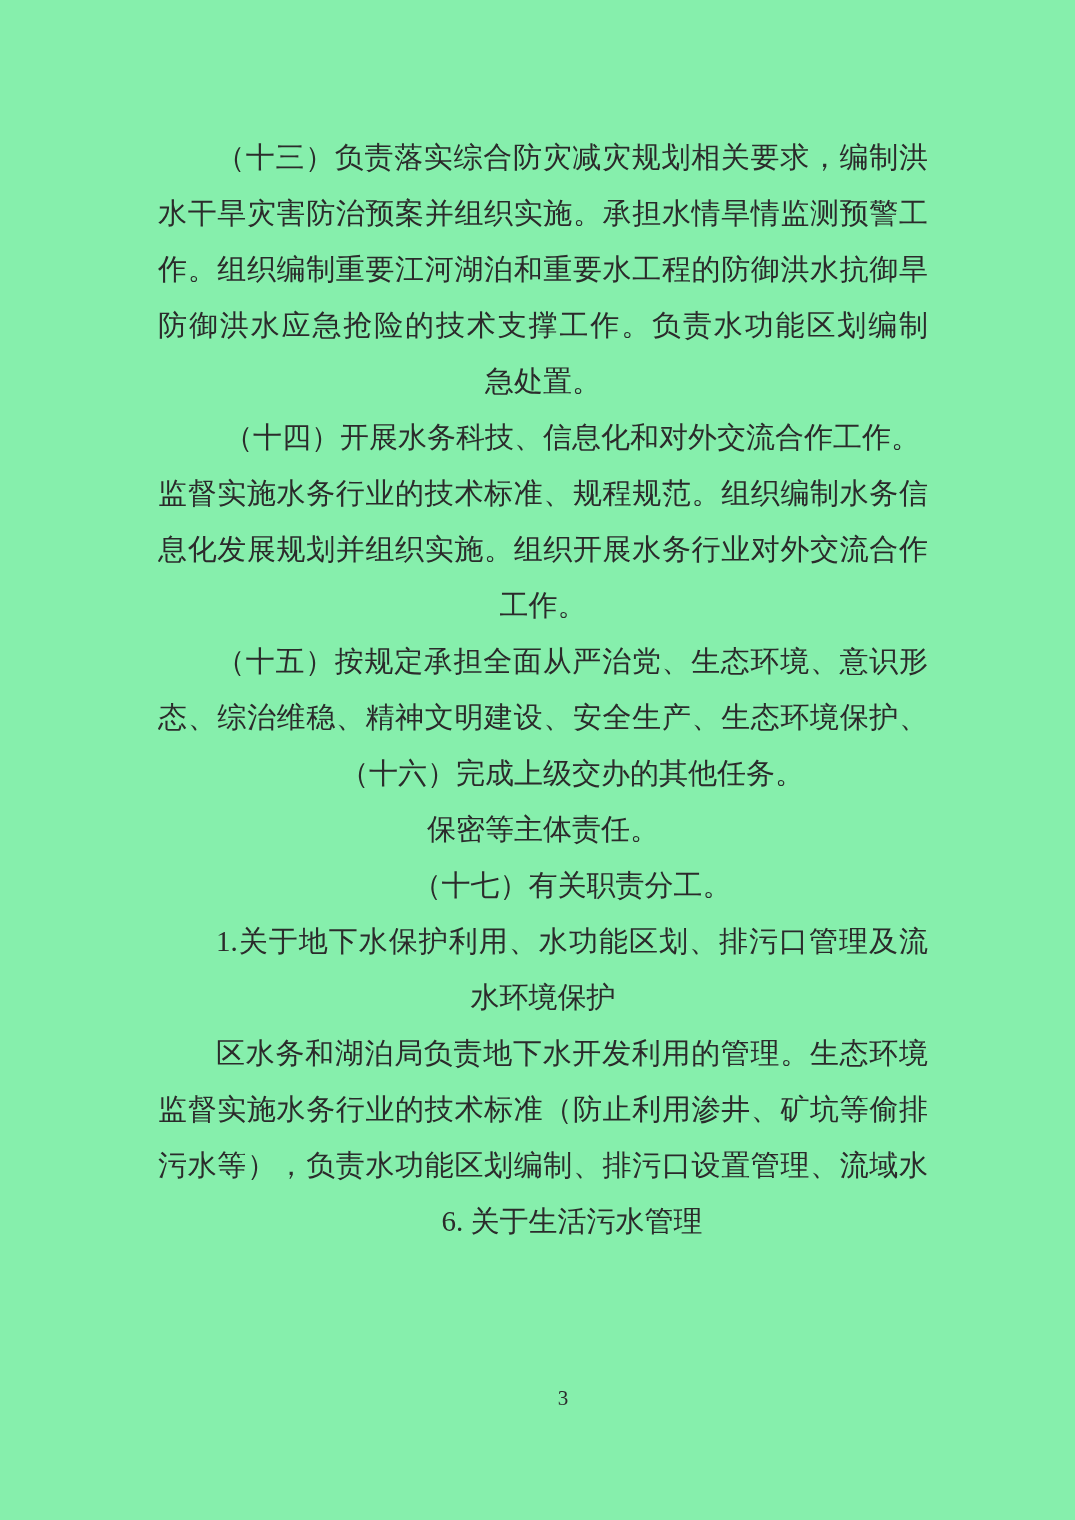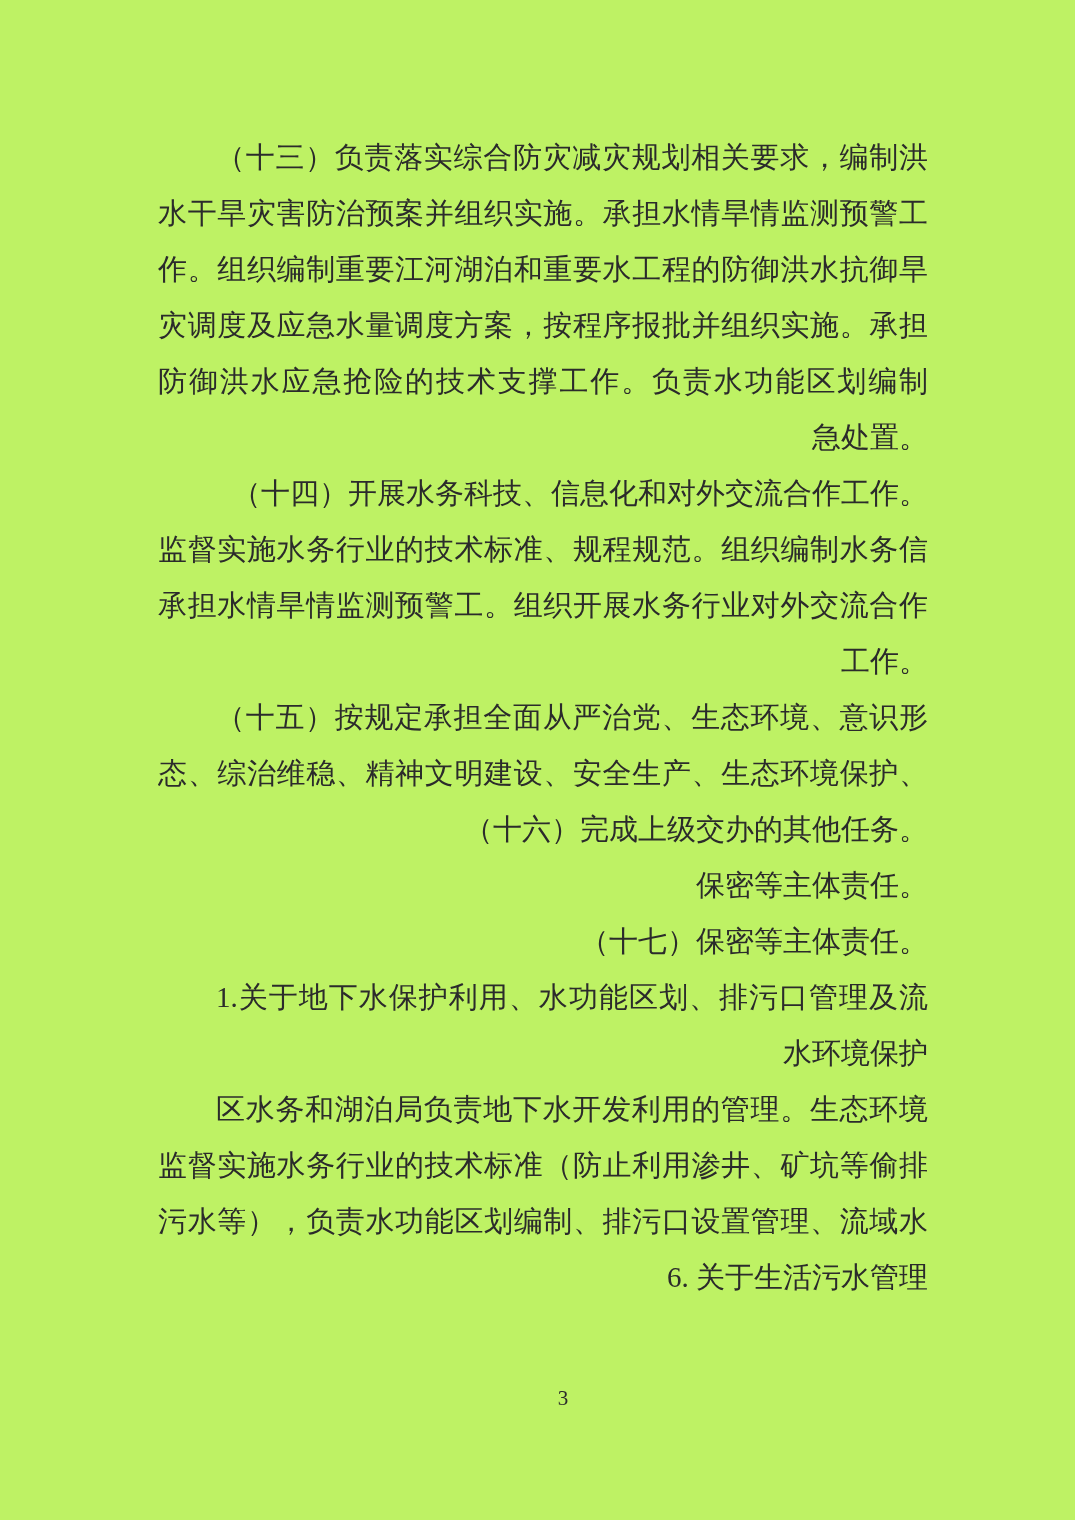--- a/index.html
+++ b/index.html
@@ -4,38 +4,38 @@
 <style>
   html, body {
     margin: 0;
     padding: 0;
     background: #ffffff;
   }
   .page {
     position: relative;
     width: 1075px;
     height: 1520px;
-    background: #bef264;
+    background: #86efac;
     font-family: "Liberation Serif", "DejaVu Serif", serif;
     color: #2b2b2b;
     overflow: hidden;
   }
   .doc-body {
     position: absolute;
     left: 158px;
     top: 129px;
     width: 770px;
   }
   .line {
     font-size: 29px;
     line-height: 56px;
     height: 56px;
     color: #2b2b2b;
     white-space: nowrap;
-    text-align: right;
+    text-align: center;
     overflow: visible;
   }
   .line.fill {
     white-space: normal;
     text-align: justify;
     text-align-last: justify;
     overflow: hidden;
   }
   .line.indent {
     text-indent: 58px;
@@ -51,32 +51,31 @@
   }
 </style>
 </head>
 <body>
 
 <div class="page">
   <div class="doc-body">
       <div class="line fill indent">（十三）负责落实综合防灾减灾规划相关要求，编制洪</div>
       <div class="line fill">水干旱灾害防治预案并组织实施。承担水情旱情监测预警工</div>
       <div class="line fill">作。组织编制重要江河湖泊和重要水工程的防御洪水抗御旱</div>
-      <div class="line fill">灾调度及应急水量调度方案，按程序报批并组织实施。承担</div>
       <div class="line fill">防御洪水应急抢险的技术支撑工作。负责水功能区划编制</div>
       <div class="line">急处置。</div>
       <div class="line indent">（十四）开展水务科技、信息化和对外交流合作工作。</div>
       <div class="line fill">监督实施水务行业的技术标准、规程规范。组织编制水务信</div>
-      <div class="line fill">承担水情旱情监测预警工。组织开展水务行业对外交流合作</div>
+      <div class="line fill">息化发展规划并组织实施。组织开展水务行业对外交流合作</div>
       <div class="line">工作。</div>
       <div class="line fill indent">（十五）按规定承担全面从严治党、生态环境、意识形</div>
       <div class="line fill">态、综治维稳、精神文明建设、安全生产、生态环境保护、</div>
       <div class="line indent">（十六）完成上级交办的其他任务。</div>
       <div class="line">保密等主体责任。</div>
-      <div class="line indent">（十七）保密等主体责任。</div>
+      <div class="line indent">（十七）有关职责分工。</div>
       <div class="line fill indent">1.关于地下水保护利用、水功能区划、排污口管理及流域</div>
       <div class="line">水环境保护</div>
       <div class="line fill indent">区水务和湖泊局负责地下水开发利用的管理。生态环境</div>
       <div class="line fill">监督实施水务行业的技术标准（防止利用渗井、矿坑等偷排</div>
       <div class="line fill">污水等），负责水功能区划编制、排污口设置管理、流域水</div>
       <div class="line indent">6. 关于生活污水管理</div>
     </div>
   <div class="page-number">3</div>
 </div>
 

